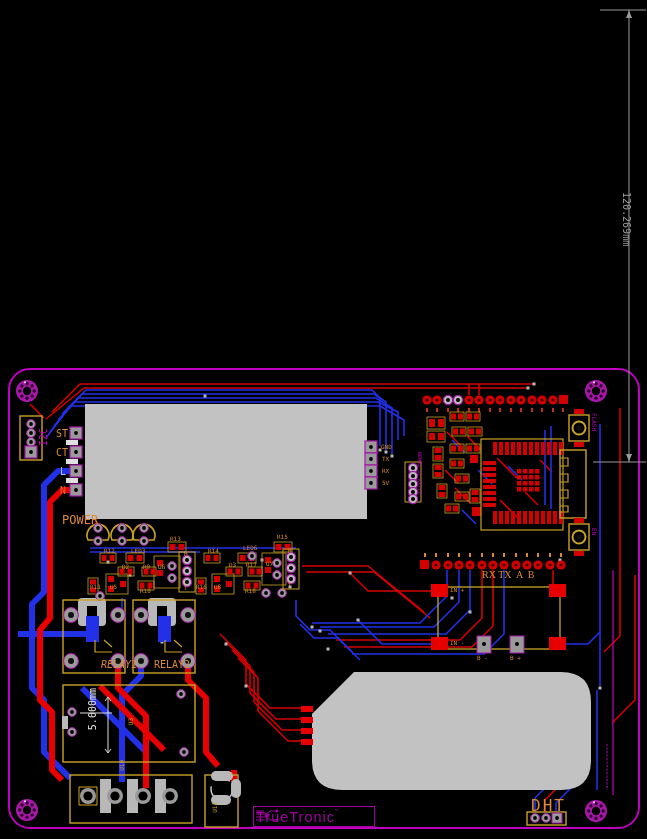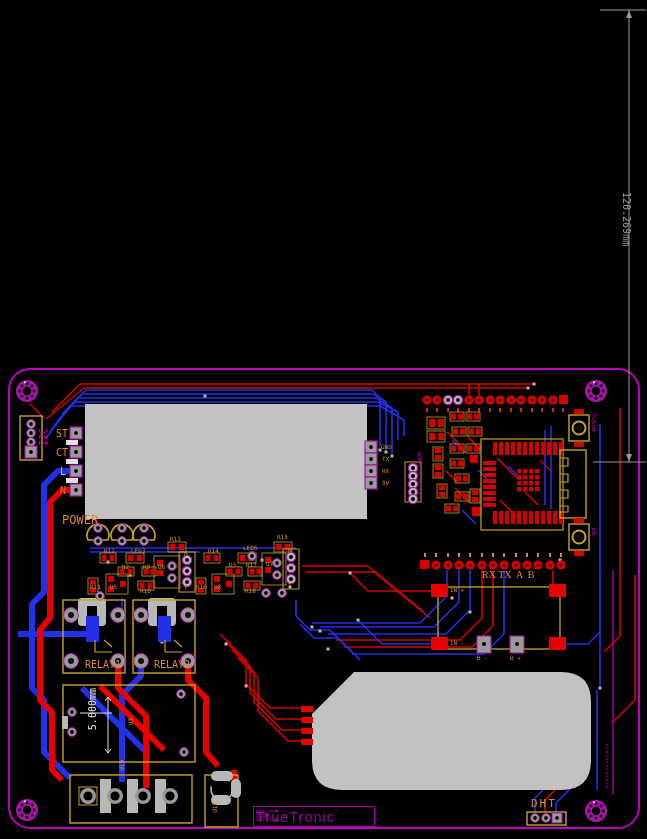--- a/index.html
+++ b/index.html
@@ -8,21 +8,21 @@
   svg{position:absolute;left:0;top:0;}
   .t{position:absolute;white-space:pre;line-height:1;z-index:30;}
   .org{color:#d98a33;}
   .org2{color:#d86a2a;}
   .mag{color:#bf00bf;}
   .yel{color:#c9a227;}
   .wht{color:#e4e4e4;}
   .gry{color:#9a9a9a;}
   .blu{color:#b9c4e8;}
   .f5{font-size:5px;} .f6{font-size:6px;} .f7{font-size:10px;}
-  .f8{font-size:12px;} .f10{font-size:10px;} .f11{font-size:11px;}
+  .f8{font-size:12px;} .f10{font-size:10px;} .f11{font-size:16px;}
   .vdn{writing-mode:vertical-rl;text-orientation:mixed;}
   .vup{writing-mode:vertical-rl;text-orientation:mixed;transform:rotate(180deg);}
   .logo-box{position:absolute;left:253px;top:806px;width:122px;height:21px;
     border:1.5px solid #a000a0;box-sizing:border-box;z-index:30;display:flex;align-items:center;}
   .logo-text{color:#a000a0;font-size:14.5px;letter-spacing:1px;
     font-family:"Liberation Sans",sans-serif;font-weight:400;margin-left:2px;}
   .logo-tm{color:#a000a0;font-size:5px;align-self:flex-start;margin-top:1px;}
 </style>
 </head>
 <body>
@@ -653,21 +653,21 @@
 <div class="t org f6" style="left:214px;top:584px;">U8</div>
 <div class="t org f6" style="left:245px;top:588px;">R18</div>
 <div class="t yel f6" style="left:158px;top:564px;">U6</div>
 <div class="t yel f6" style="left:266px;top:561px;">U7</div>
 
 <div class="t org f6" style="left:184px;top:551px;">H</div>
 <div class="t org f6" style="left:184px;top:585px;">T</div>
 <div class="t org f6" style="left:288px;top:548px;">H</div>
 <div class="t org f6" style="left:288px;top:582px;">T</div>
 
-<div class="t org f7" style="left:85px;top:660px;">RELAY1</div>
+<div class="t org f7" style="left:101px;top:660px;font-style:italic;">RELAY1</div>
 <div class="t org f7" style="left:154px;top:660px;">RELAY2</div>
 
 <div class="t wht f10 vup" style="left:88px;top:688px;">5.000mm</div>
 <div class="t yel f6 vup" style="left:128px;top:718px;">U3</div>
 <div class="t yel f6 vup" style="left:119px;top:760px;">U10</div>
 <div class="t yel f6 vup" style="left:212px;top:802px;">U12</div>
 
 <div class="t org f6" style="left:450px;top:587px;">IN +</div>
 <div class="t org f6" style="left:450px;top:640px;">IN -</div>
 <div class="t org f6" style="left:477px;top:655px;">B -</div>

